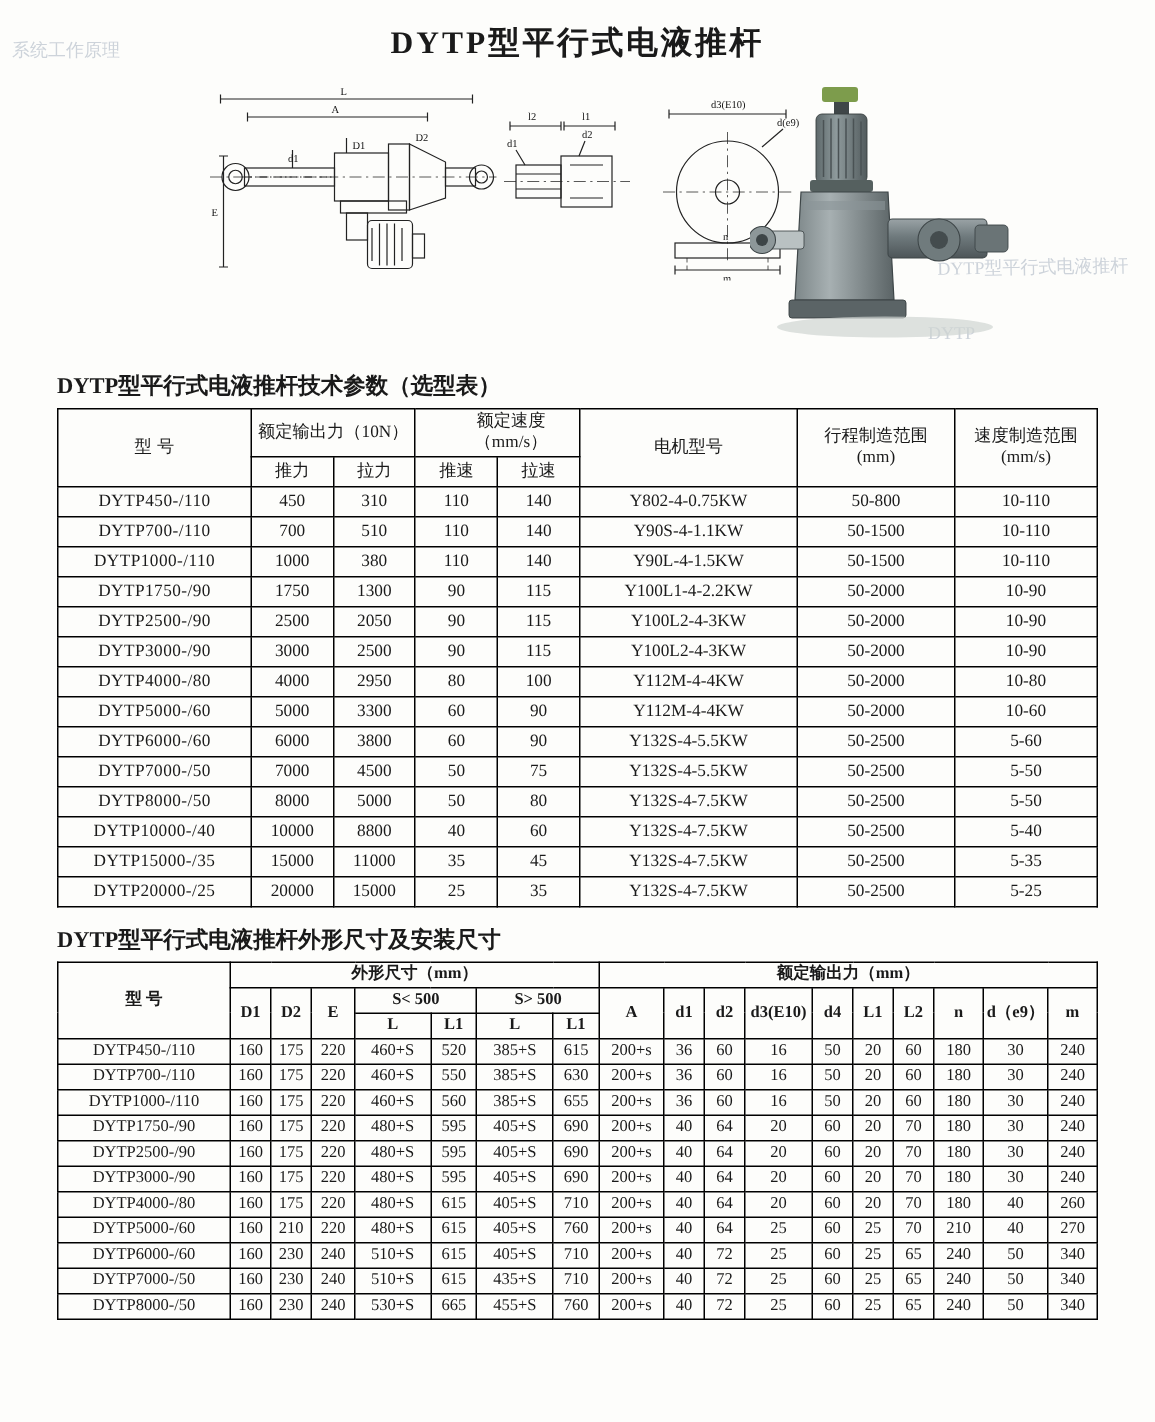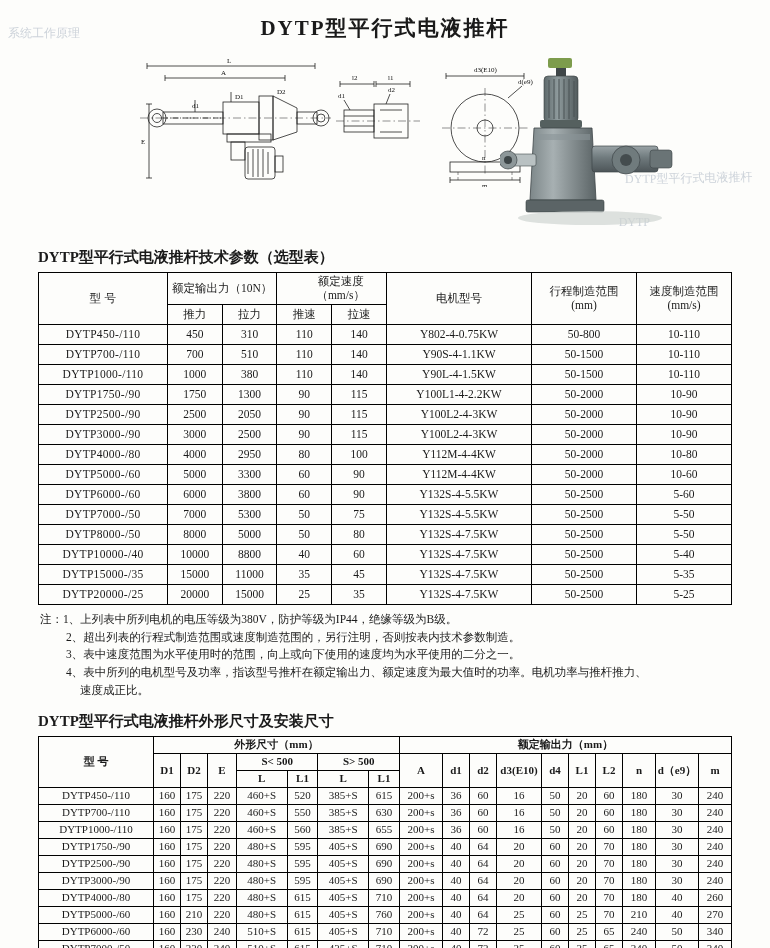--- a/index.html
+++ b/index.html
@@ -399,21 +399,21 @@
           <td>3800</td>
           <td>60</td>
           <td>90</td>
           <td>Y132S-4-5.5KW</td>
           <td>50-2500</td>
           <td>5-60</td>
         </tr>
         <tr>
           <td class="model-col">DYTP7000-/50</td>
           <td>7000</td>
-          <td>5300</td>
+          <td>4500</td>
           <td>50</td>
           <td>75</td>
           <td>Y132S-4-5.5KW</td>
           <td>50-2500</td>
           <td>5-50</td>
         </tr>
         <tr>
           <td class="model-col">DYTP8000-/50</td>
           <td>8000</td>
           <td>5000</td>
@@ -449,27 +449,20 @@
           <td>15000</td>
           <td>25</td>
           <td>35</td>
           <td>Y132S-4-7.5KW</td>
           <td>50-2500</td>
           <td>5-25</td>
         </tr>
       </tbody>
   </table>
 
-  <div class="notes">
-    <div>注：1、上列表中所列电机的电压等级为380V，防护等级为IP44，绝缘等级为B级。</div>
-    <div class="indent">2、超出列表的行程式制造范围或速度制造范围的，另行注明，否则按表内技术参数制造。</div>
-    <div class="indent">3、表中速度范围为水平使用时的范围，向上或向下使用的速度均为水平使用的二分之一。</div>
-    <div class="indent">4、表中所列的电机型号及功率，指该型号推杆在额定输出力、额定速度为最大值时的功率。电机功率与推杆推力、</div>
-    <div class="indent" style="padding-left:40px;">速度成正比。</div>
-  </div>
 
   <div class="section-head" style="margin-top:12px;">DYTP型平行式电液推杆外形尺寸及安装尺寸</div>
 
   <table class="dims">
     <thead>
       <tr>
         <th rowspan="3" class="dm-model" style="width:112px;">型  号</th>
         <th colspan="7">外形尺寸（mm）</th>
         <th colspan="11">额定输出力（mm）</th>
       </tr>

